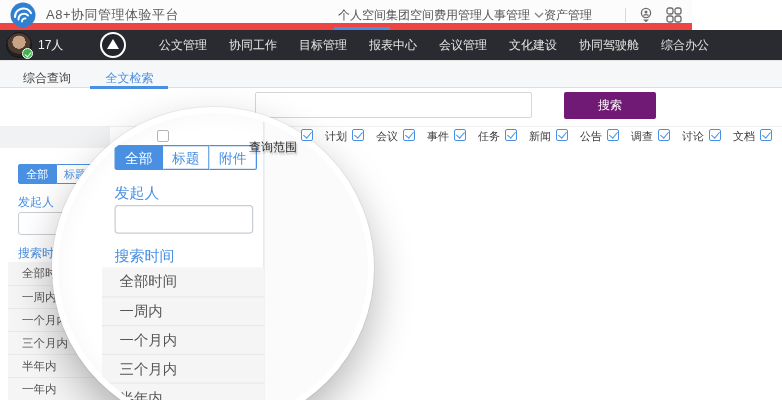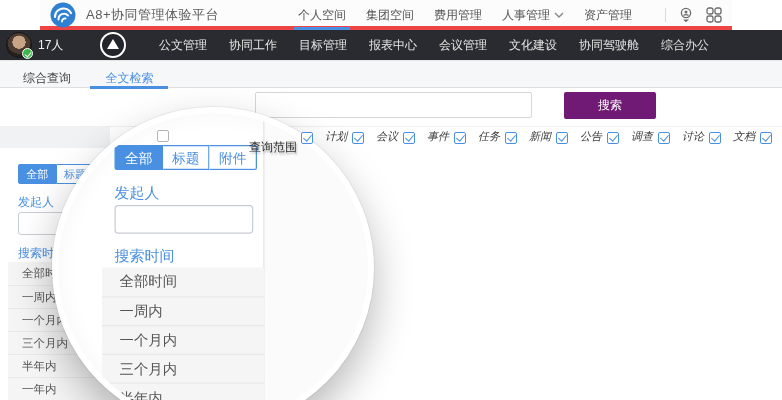--- a/index.html
+++ b/index.html
@@ -1,24 +1,24 @@
 <!DOCTYPE html>
 <html><head>
 <meta charset="utf-8">
 <style>
   * { margin:0; padding:0; box-sizing:border-box; }
   html,body { background:#888; }
   body { font-family:"Liberation Sans","DejaVu Sans",sans-serif; }
   .page { position:relative; width:782px; height:400px; background:#fff; overflow:hidden; margin:0 auto; }
 
   
-  .header { position:absolute; left:0; top:0; width:692px; height:30px; background:#fcfcfc; border-bottom:4px solid #ef4444; z-index:50;margin-left:40px; }
+  .header { position:absolute; left:0; top:0; width:692px; height:30px; background:#fcfcfc; border-bottom:7px solid #ef4444; z-index:50; }
   .logo { position:absolute; left:10px; top:2px; width:26px; height:26px; }
   .app-title { position:absolute; left:46px; top:0; height:30px; line-height:30px; font-size:13px; color:#5b5b5b; letter-spacing:0.5px; }
-  .hnav { position:absolute; right:100px; top:0; height:30px; display:flex; align-items:flex-start; gap:20px; }
+  .hnav { position:absolute; right:100px; top:0; height:30px; display:flex; align-items:flex-start; }
   .hnav-item { position:relative; font-size:12px; color:#555; height:30px; line-height:30px; cursor:pointer; white-space:nowrap; }
   .hnav-item.active:after { content:""; position:absolute; left:-4px; right:-4px; bottom:0; height:3px; background:#4a90e2; }
   .hnav-item.with-caret { display:flex; align-items:center; gap:4px; }
   .hdr-right { position:absolute; right:0; top:0; height:30px; display:flex; align-items:center; gap:12px; padding-right:10px; }
   .hdr-divider { width:1px; height:14px; background:#d9d9d9; }
   .hicon { width:16px; height:16px; display:block; cursor:pointer; }
 
   
   .navbar { position:absolute; left:0; top:30px; width:782px; height:30px; background:#2a2b30; z-index:50; }
   .avatar { position:absolute; left:6px; top:2px; width:26px; height:26px; border-radius:50%;
@@ -40,21 +40,21 @@
   .tab.active { color:#4a90e2;text-align:center; }
   .tab.active:after { content:""; position:absolute; left:0; right:0; bottom:-1px; height:3px; background:#4a90e2; }
 
   
   .search-input { position:absolute; left:255px; top:92px; width:277px; height:26px; border:1px solid #d6d6d6; border-radius:2px; background:#fff; font-size:12px; padding:0 8px; color:#333; outline:none; z-index:6; }
   .search-btn { position:absolute; left:564px; top:92px; width:92px; height:27px; background:#701a75; border:none; border-radius:2px; color:#fff; font-size:12px; cursor:pointer; z-index:6; }
   .content-divider { position:absolute; left:0; top:126px; width:782px; height:1px; background:#efefef; z-index:4; }
 
   
   .scope-row { position:absolute; left:157px; top:128px; height:16px; display:flex; align-items:center; z-index:30; }
-  .scope-item { display:flex; align-items:flex-end; gap:12px; margin-right:5px; cursor:pointer;font-style:italic; }
+  .scope-item { display:flex; align-items:flex-start; gap:12px; margin-right:5px; cursor:pointer; }
   .scope-item .lbl { font-size:11px; color:#3a3a3a; white-space:nowrap; }
   .scope-item.spacer-after { margin-right:120px; }
   .cb { position:relative; width:12px; height:12px; background:#fff; border:1px solid #4a90e2; border-radius:2px; flex:0 0 auto; }
   .cb.unchecked { border-color:#b4b4b4; }
   .cb.checked:after { content:""; position:absolute; left:3px; top:0.5px; width:4px; height:7px; border-right:1.5px solid #4a90e2; border-bottom:1.5px solid #4a90e2; transform:rotate(40deg); }
   .scope-label { position:absolute; left:249px; top:139px; font-size:12px; color:#2f2f2f; z-index:35; text-shadow:1px 2px 2px rgba(80,80,80,0.45); white-space:nowrap; }
 
   
   .side-strip { position:absolute; left:0; top:127px; width:110px; height:21px; background:#f1f2f4; z-index:5; }
   .filter-panel { position:absolute; left:0; top:0; width:140px; height:400px; }

